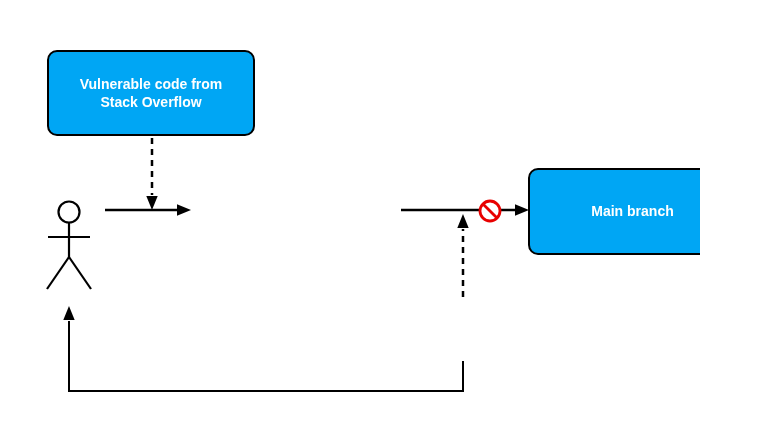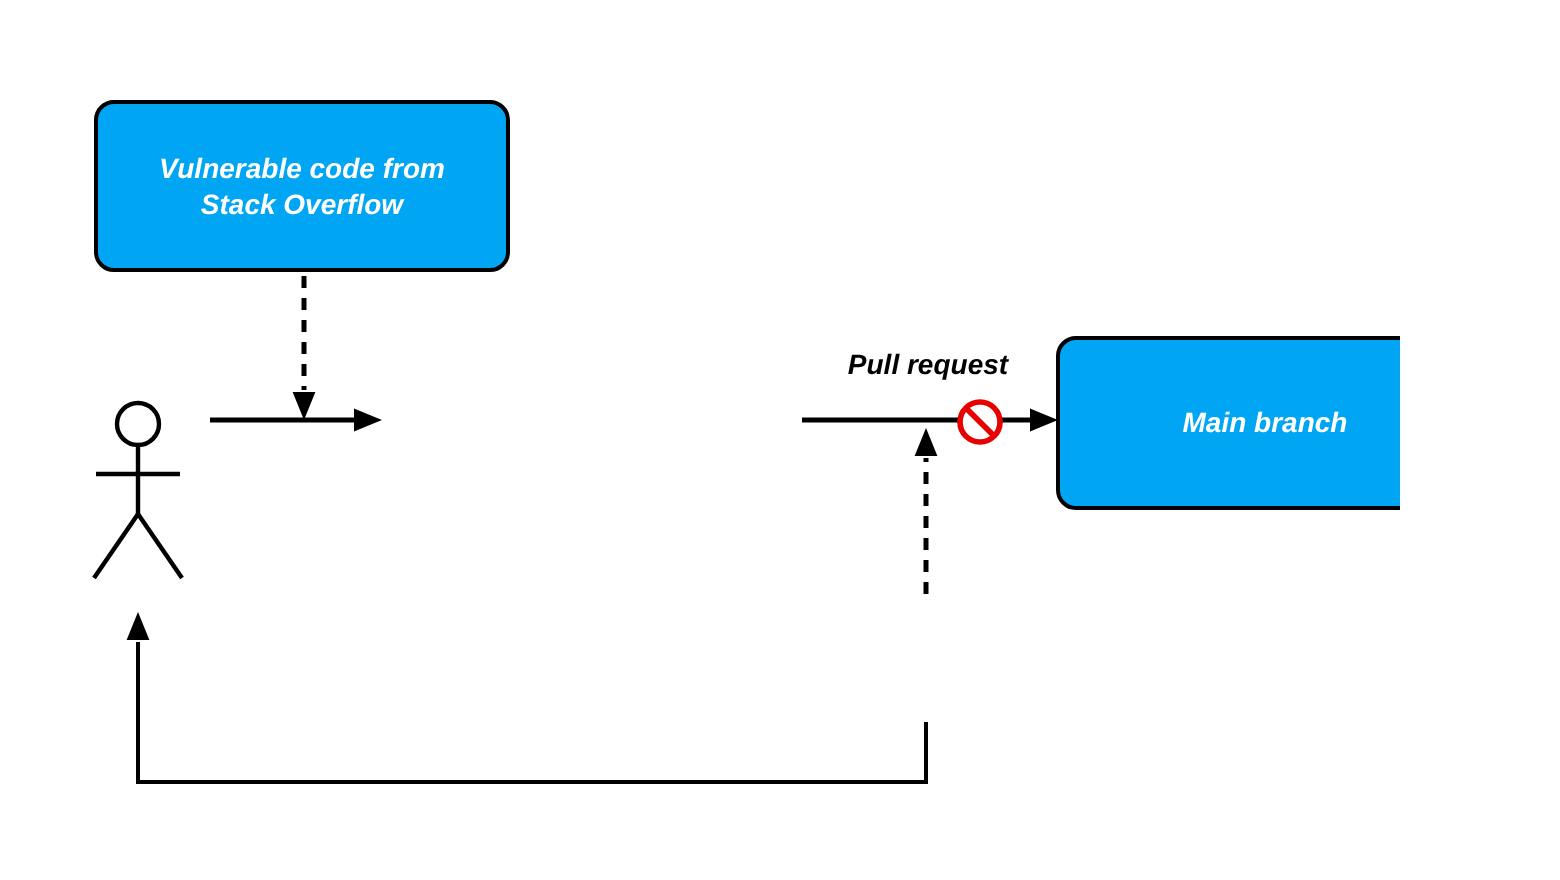--- a/index.html
+++ b/index.html
@@ -3,21 +3,20 @@
 <meta charset="utf-8">
 <style>
   html, body { margin: 0; padding: 0; background: #ffffff; }
   .canvas {
     position: relative;
     width: 700px;
     height: 440px;
     background: var(--bg, #ffffff);
     font-family: "Liberation Sans", sans-serif;
     overflow: hidden;
-    font-style: italic;
   }
   .layer {
     position: absolute;
     left: 0; top: 0;
     width: 780px; height: 440px;
   }
   
   .stroke {
     stroke: var(--line, #000);
     stroke-width: 2.5;
@@ -128,16 +127,15 @@
     <span class="node-label">Vulnerable code from
 Stack Overflow</span>
   </div>
 
 
   <div class="node node-main">
     <span class="node-label">Main branch</span>
   </div>
 
 
-  <div class="edge-label label-pull-request">Pull request</div>
 
 
 </div>
 
 </body></html>

